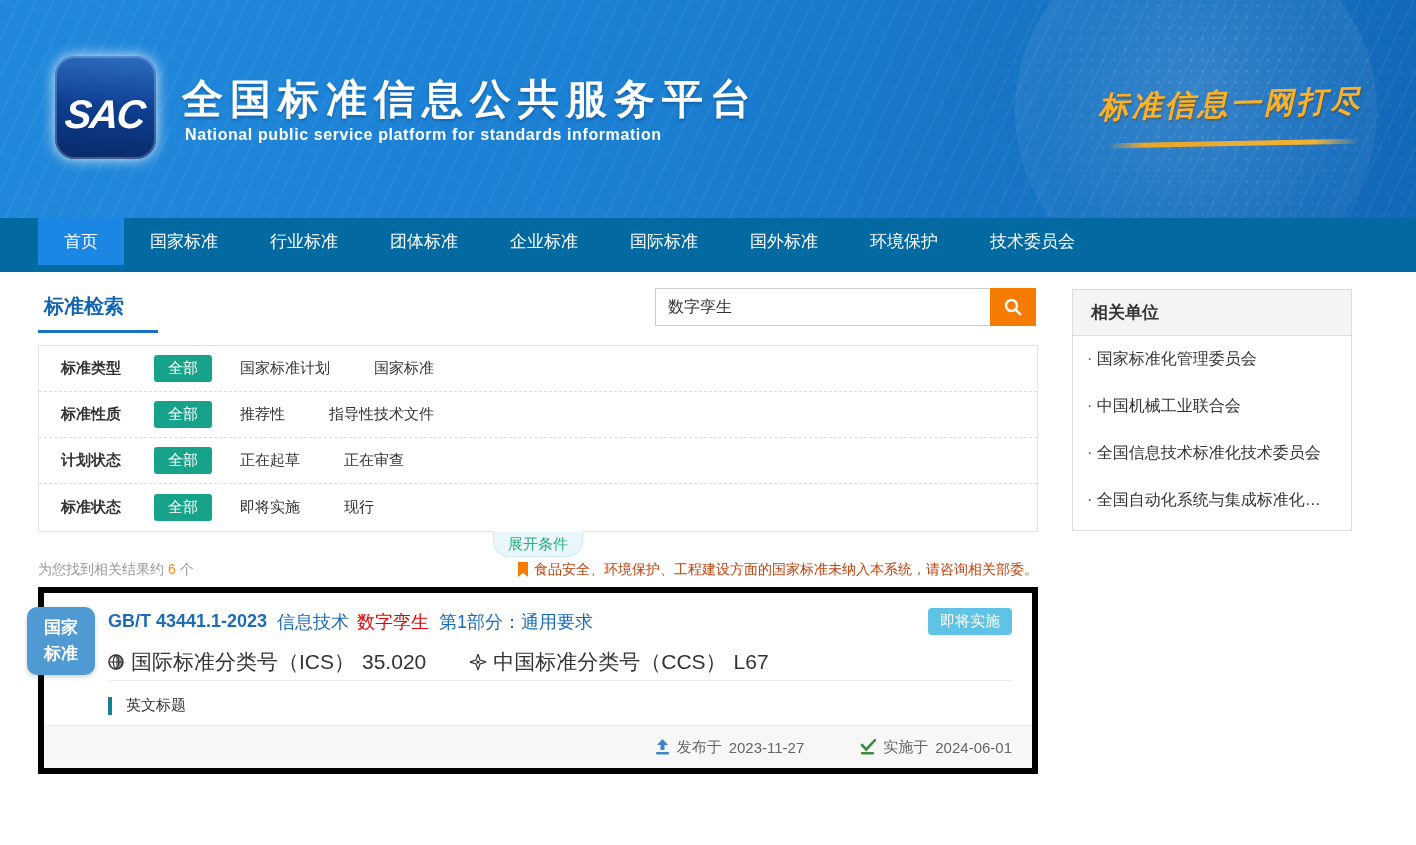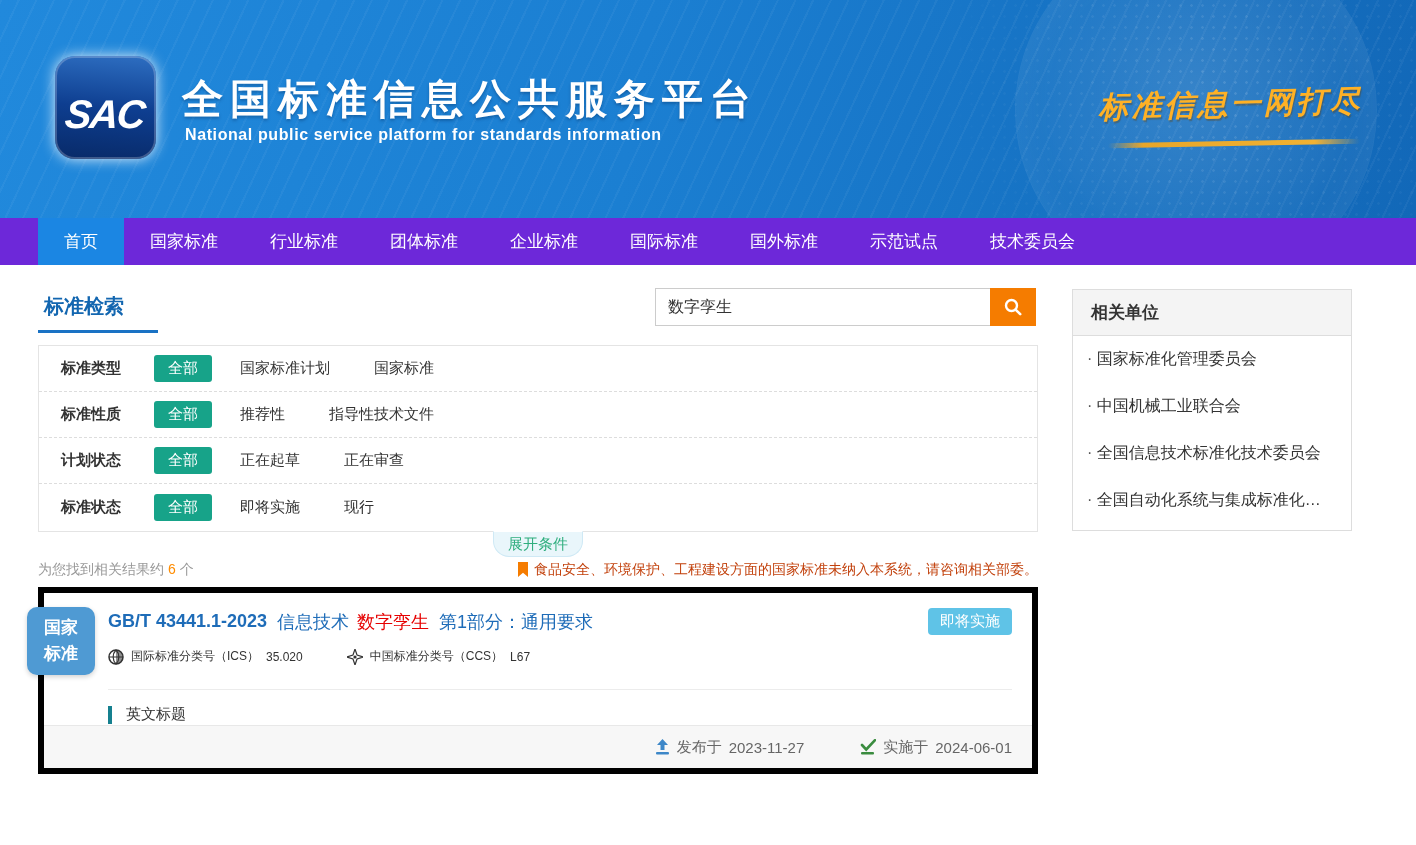--- a/index.html
+++ b/index.html
@@ -54,22 +54,22 @@
     transform:rotate(-1.5deg); text-shadow:1px 2px 1px rgba(100,60,0,.35); white-space:nowrap;
   }
   .slogan-line {
     position:absolute; left:1108px; top:141px; width:252px; height:5px; border-radius:3px;
     transform:rotate(-1deg);
     background:linear-gradient(90deg, rgba(232,166,42,0) 0%, #e8a62a 14%, #f2b232 82%, rgba(232,166,42,0) 100%);
   }
 
   
   .nav {
-    position:absolute; left:0; top:218px; width:1416px; height:47px;
-    background:#6d28d9; display:flex; padding-left:38px;
+    position:absolute; left:0; top:218px; width:1416px; height:54px;
+    background:#0369a1; display:flex; padding-left:38px;
   }
   .nav-item {
     height:47px; line-height:47px; padding:0 26px; color:#fff; font-size:17px;
     cursor:pointer; white-space:nowrap;
   }
   .nav-item.active { background:#1b86e3; }
 
   
   .section-title { position:absolute; left:44px; top:293px; font-size:20px; font-weight:bold; color:#1266b0; }
   .section-underline { position:absolute; left:38px; top:330px; width:120px; height:3px; background:#1a72c4; }
@@ -128,22 +128,22 @@
   .card-head { padding:15px 20px 0 64px; }
   .card-title-row { display:flex; align-items:center; }
   .std-code { color:#1e6cb8; font-size:18px; font-weight:bold; cursor:pointer; }
   .std-seg  { color:#1e6cb8; font-size:18px; margin-left:10px; cursor:pointer; }
   .std-red  { color:#e60000; font-size:18px; margin-left:8px; cursor:pointer; }
   .status-badge {
     margin-left:auto; background:#5fc3e7; color:#fff; font-size:15px;
     padding:4px 12px; border-radius:4px; white-space:nowrap;
   }
   .card-meta {
-    margin-top:13px; padding-bottom:24px; border-bottom:1px solid #ececec;
-    display:flex; align-items:center; font-size:12px; color:#333;
+    margin-top:13px; padding-bottom:4px; border-bottom:1px solid #ececec;
+    display:flex; align-items:center; font-size:21px; color:#333;
   }
   .meta-group { display:flex; align-items:center; gap:7px; }
   .meta-group + .meta-group { margin-left:44px; }
   .card-row { margin:15px 20px 0 64px; display:flex; align-items:center; font-size:15px; }
   .row-bar { width:4px; height:18px; background:#15808f; margin-right:14px; }
   .row-label { color:#333; margin-right:14px; white-space:nowrap; }
   .row-value { color:#888; }
   .card-footer {
     position:absolute; left:0; right:0; bottom:0; height:43px; background:#f7f7f7;
     border-top:1px solid #e8e8e8; display:flex; align-items:center; justify-content:flex-end;
@@ -183,21 +183,21 @@
 <div class="slogan-line"></div>
 
 <div class="nav">
   <div class="nav-item active">首页</div>
   <div class="nav-item">国家标准</div>
   <div class="nav-item">行业标准</div>
   <div class="nav-item">团体标准</div>
   <div class="nav-item">企业标准</div>
   <div class="nav-item">国际标准</div>
   <div class="nav-item">国外标准</div>
-  <div class="nav-item">示范试点</div>
+  <div class="nav-item">环境保护</div>
   <div class="nav-item">技术委员会</div>
 </div>
 
 <div class="section-title">标准检索</div>
 <div class="section-underline"></div>
 
 <div class="search-box">
   <input type="text" value="数字孪生" style="">
   <button class="search-btn">
     <svg width="20" height="20" viewBox="0 0 20 20">

